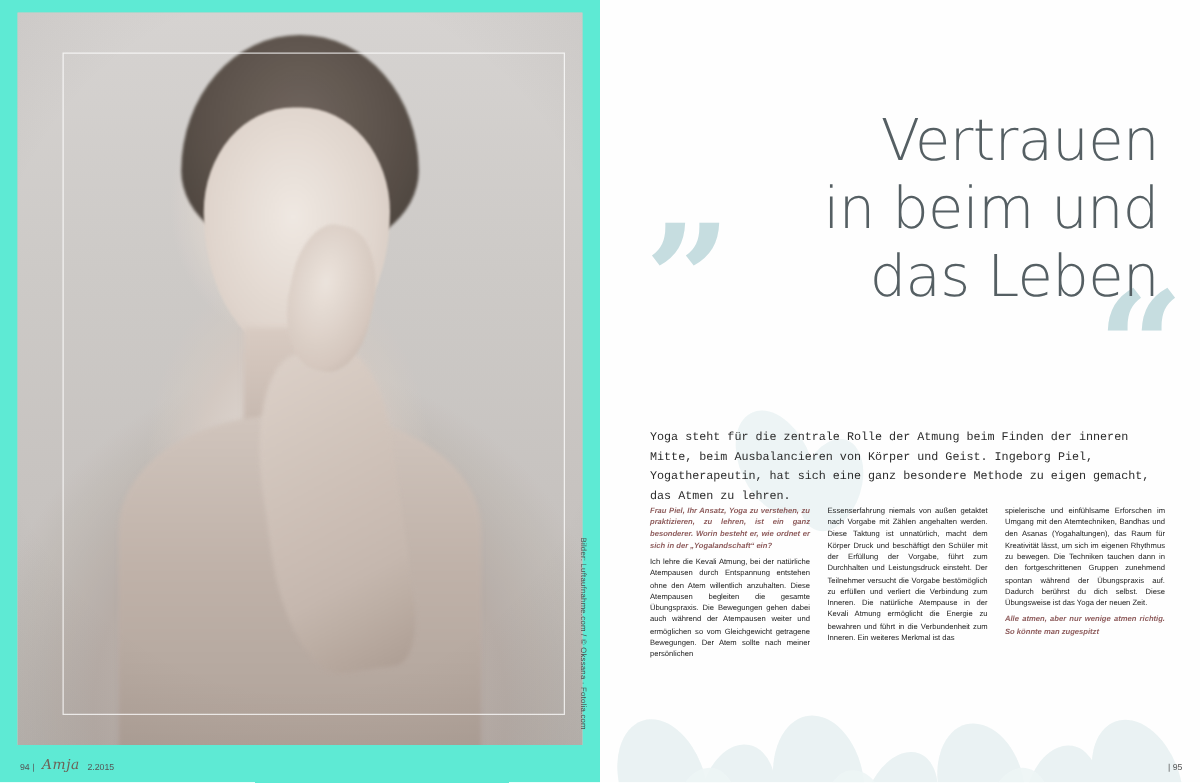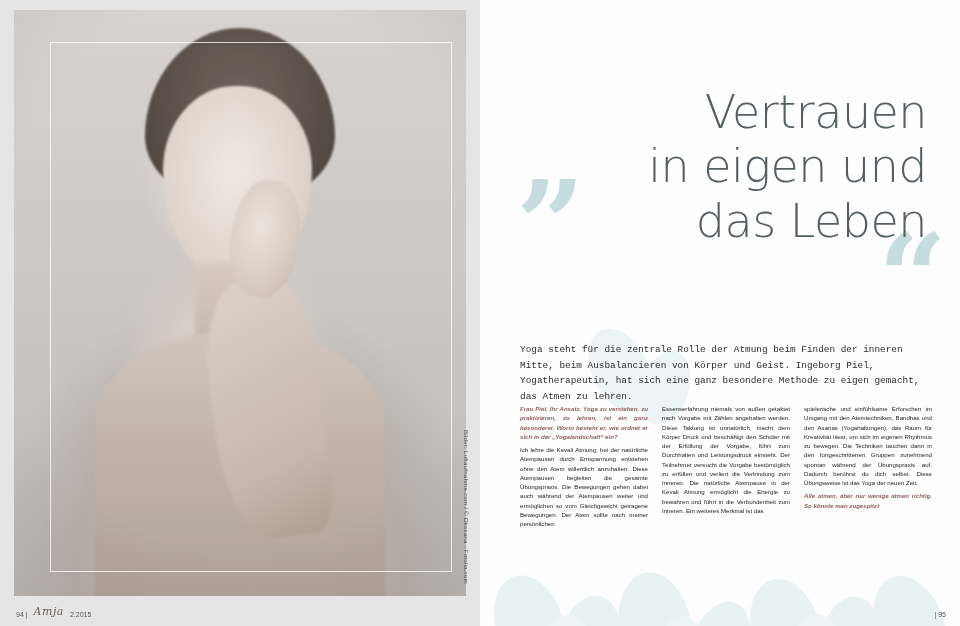--- a/index.html
+++ b/index.html
@@ -14,21 +14,21 @@
     overflow: hidden;
     background: #ffffff;
     font-family: "Liberation Sans", sans-serif;
   }
 
   
   .left-page {
     position: absolute;
     left: 0; top: 0;
     width: 480px; height: 626px;
-    background: #e5e5e5;
+    background: #5eead4;
   }
   .photo-wrap {
     position: absolute;
     left: 14px; top: 10px;
     width: 452px; height: 586px;
     overflow: hidden;
     background: #cfc8c2;
   }
   
   .portrait {
@@ -272,21 +272,21 @@
         <ellipse cx="50" cy="70" rx="28" ry="44" transform="rotate(-25 50 70)"></ellipse>
         <ellipse cx="95" cy="88" rx="24" ry="38" transform="rotate(18 95 88)"></ellipse>
       </g>
     </svg>
 
     <span class="quote-mark qm-open">„</span>
     <span class="quote-mark qm-close">“</span>
 
     <div class="headline">
       <span class="ln">Vertrauen</span>
-      <span class="ln">in eigen und</span>
+      <span class="ln">in beim und</span>
       <span class="ln">das Leben</span>
     </div>
 
     <div class="standfirst">Yoga steht für die zentrale Rolle der Atmung beim Finden der inneren Mitte, beim Ausbalancieren von Körper und Geist. Ingeborg Piel, Yogatherapeutin, hat sich eine ganz besondere Methode zu eigen gemacht, das Atmen zu lehren.</div>
 
     <div class="columns">
       <div class="col">
         <p class="lead-q">Frau Piel, Ihr Ansatz, Yoga zu verstehen, zu praktizieren, zu lehren, ist ein ganz besonderer. Worin besteht er, wie ordnet er sich in der „Yogalandschaft“ ein?</p>
         <p>Ich lehre die Kevali Atmung, bei der natürliche Atempausen durch Entspannung entstehen ohne den Atem willentlich anzuhalten. Diese Atempausen begleiten die gesamte Übungspraxis. Die Bewegungen gehen dabei auch während der Atempausen weiter und ermöglichen so vom Gleichgewicht getragene Bewegungen. Der Atem sollte nach meiner persönlichen</p>
       </div>

